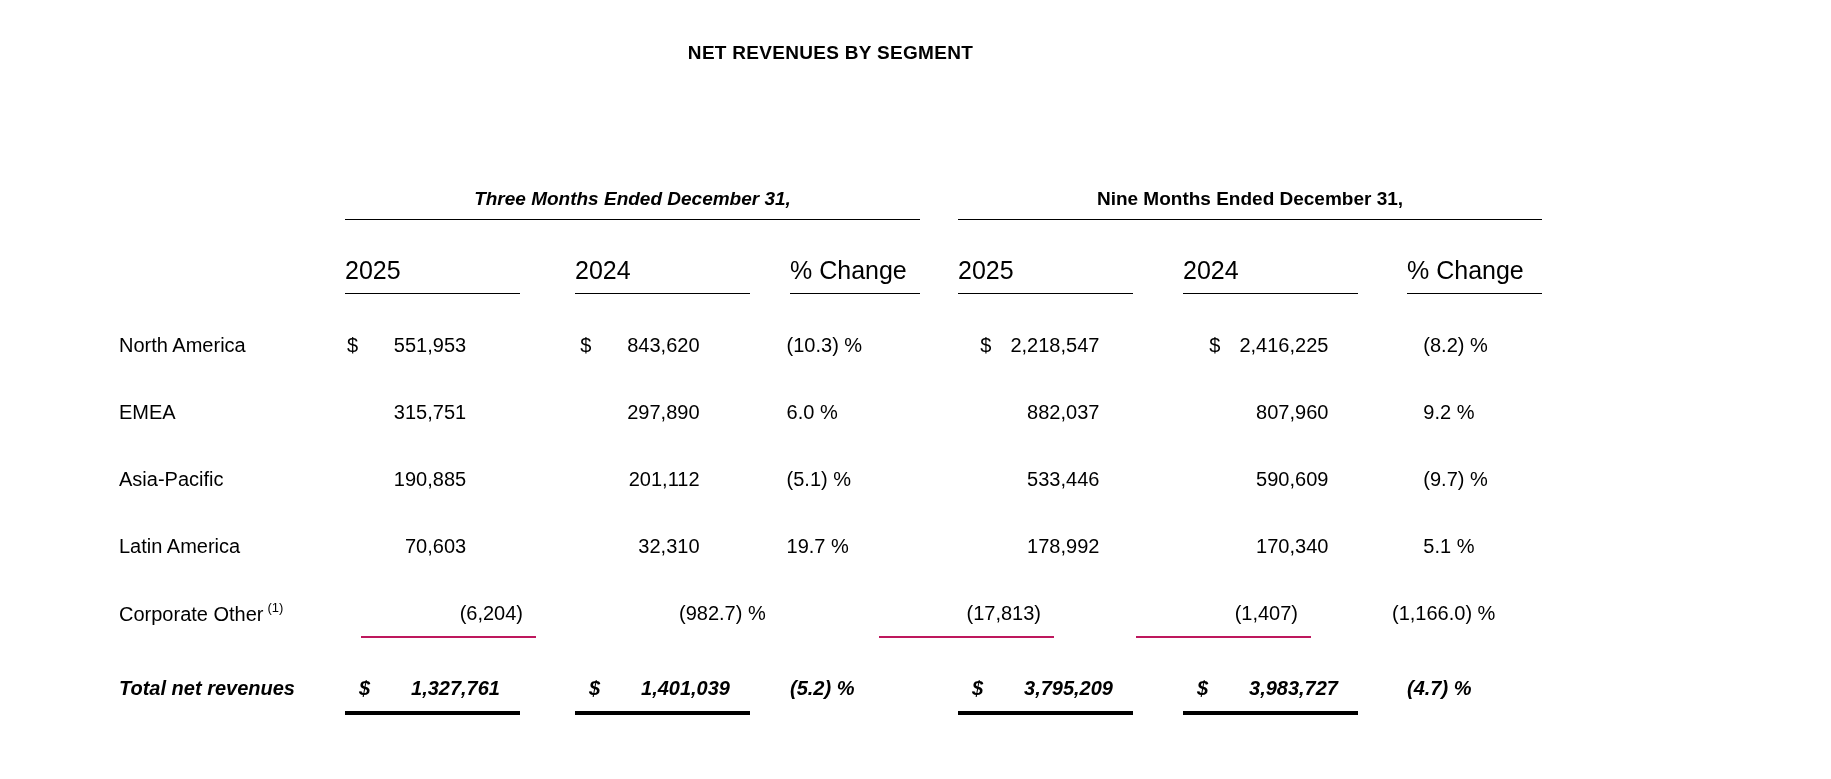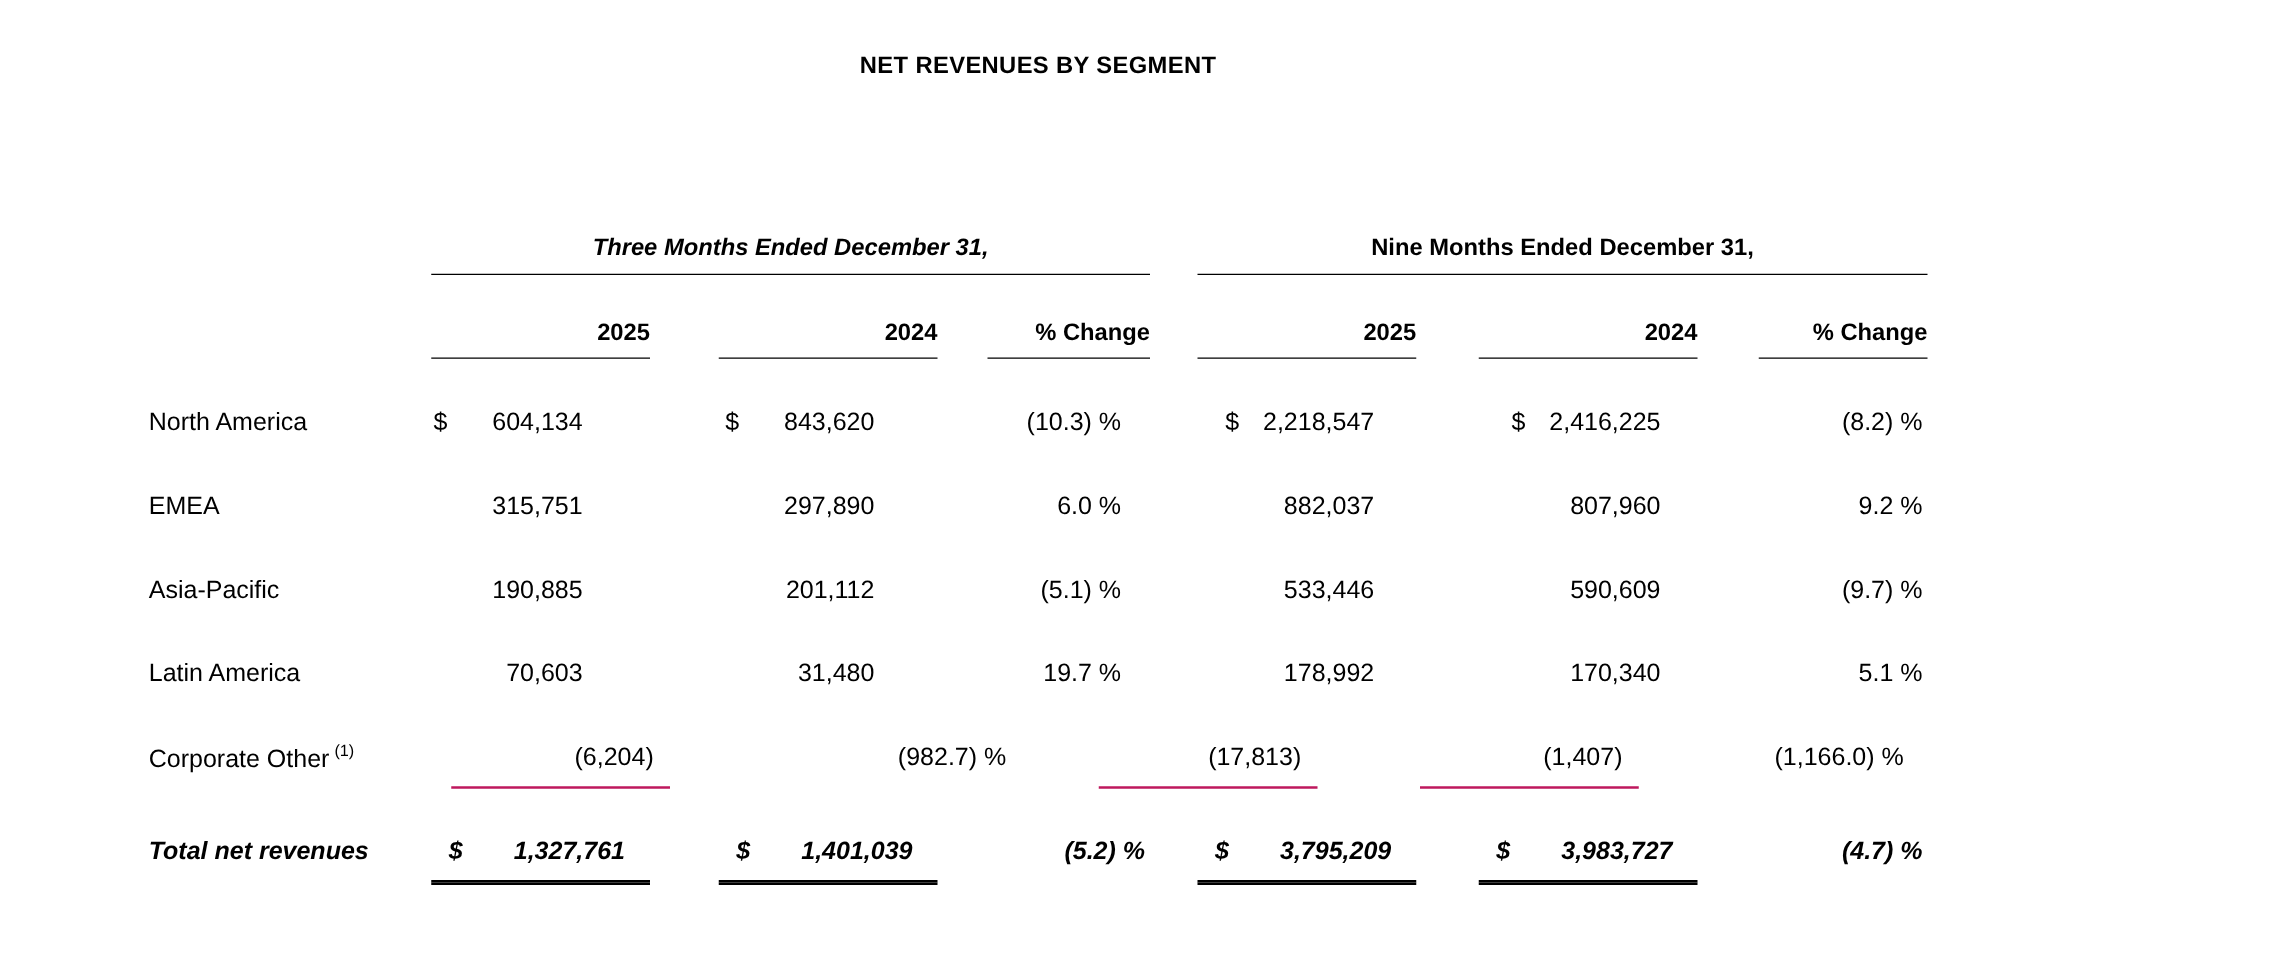--- a/index.html
+++ b/index.html
@@ -35,32 +35,32 @@
   .gcell {
     font-weight: bold; font-size: 19px; text-align: center;
     padding-bottom: 9px; border-bottom: 1.5px solid #000;
   }
   .g-three { width: 575px; font-style: italic; }
   .g-nine  { width: 584px; }
 
   
   .subrow { margin-top: 36px; align-items: flex-end; }
   .sub {
-    font-weight: bold; font-size: 19px; text-align: right;
+    font-weight: normal; font-size: 25px; text-align: left;
     padding-bottom: 8px; border-bottom: 1.5px solid #000;
   }
 
   
   .drow { height: 67px; align-items: center; font-size: 20px; gap: 16px; }
   .first { margin-top: 18px; }
   .amt { position: relative; }
   .cur { position: absolute; left: 14px; top: 0; }
   .val { display: block; text-align: right; padding-right: 20px; }
   .val.neg { padding-right: 13px; }
-  .pct { text-align: right; padding-right: 4px; white-space: nowrap; }
+  .pct { text-align: left; padding-right: 4px; white-space: nowrap; }
   .fn { font-size: 13px; margin-left: 4px; position: relative; top: -1px; }
 
   
   .u {
     border-bottom: 2px solid #be185d;
     padding-bottom: 11px;
     margin-bottom: -13px;
     align-self: center;
   }
 
@@ -103,21 +103,21 @@
     <div class="gp4"></div>
     <div class="sub c-n24">2024</div>
     <div class="gp5"></div>
     <div class="sub c-npct">% Change</div>
   </div>
 
   <div class="row drow first">
     <div class="c-label">North America</div>
     <div class="c-m25 amt">
         <span class="cur">$</span>
-        <span class="val">604,134</span>
+        <span class="val">551,953</span>
       </div>
     <div class="gp1"></div>
     <div class="c-m24 amt">
         <span class="cur">$</span>
         <span class="val">843,620</span>
       </div>
     <div class="gp2"></div>
     <div class="c-mpct pct">(10.3) %</div>
     <div class="gp3"></div>
     <div class="c-n25 amt">
@@ -179,21 +179,21 @@
     <div class="c-npct pct">(9.7) %</div>
   </div>
 
   <div class="row drow">
     <div class="c-label">Latin America</div>
     <div class="c-m25 amt">
         <span class="val">70,603</span>
       </div>
     <div class="gp1"></div>
     <div class="c-m24 amt">
-        <span class="val">31,480</span>
+        <span class="val">32,310</span>
       </div>
     <div class="gp2"></div>
     <div class="c-mpct pct">19.7 %</div>
     <div class="gp3"></div>
     <div class="c-n25 amt">
         <span class="val">178,992</span>
       </div>
     <div class="gp4"></div>
     <div class="c-n24 amt">
         <span class="val">170,340</span>

